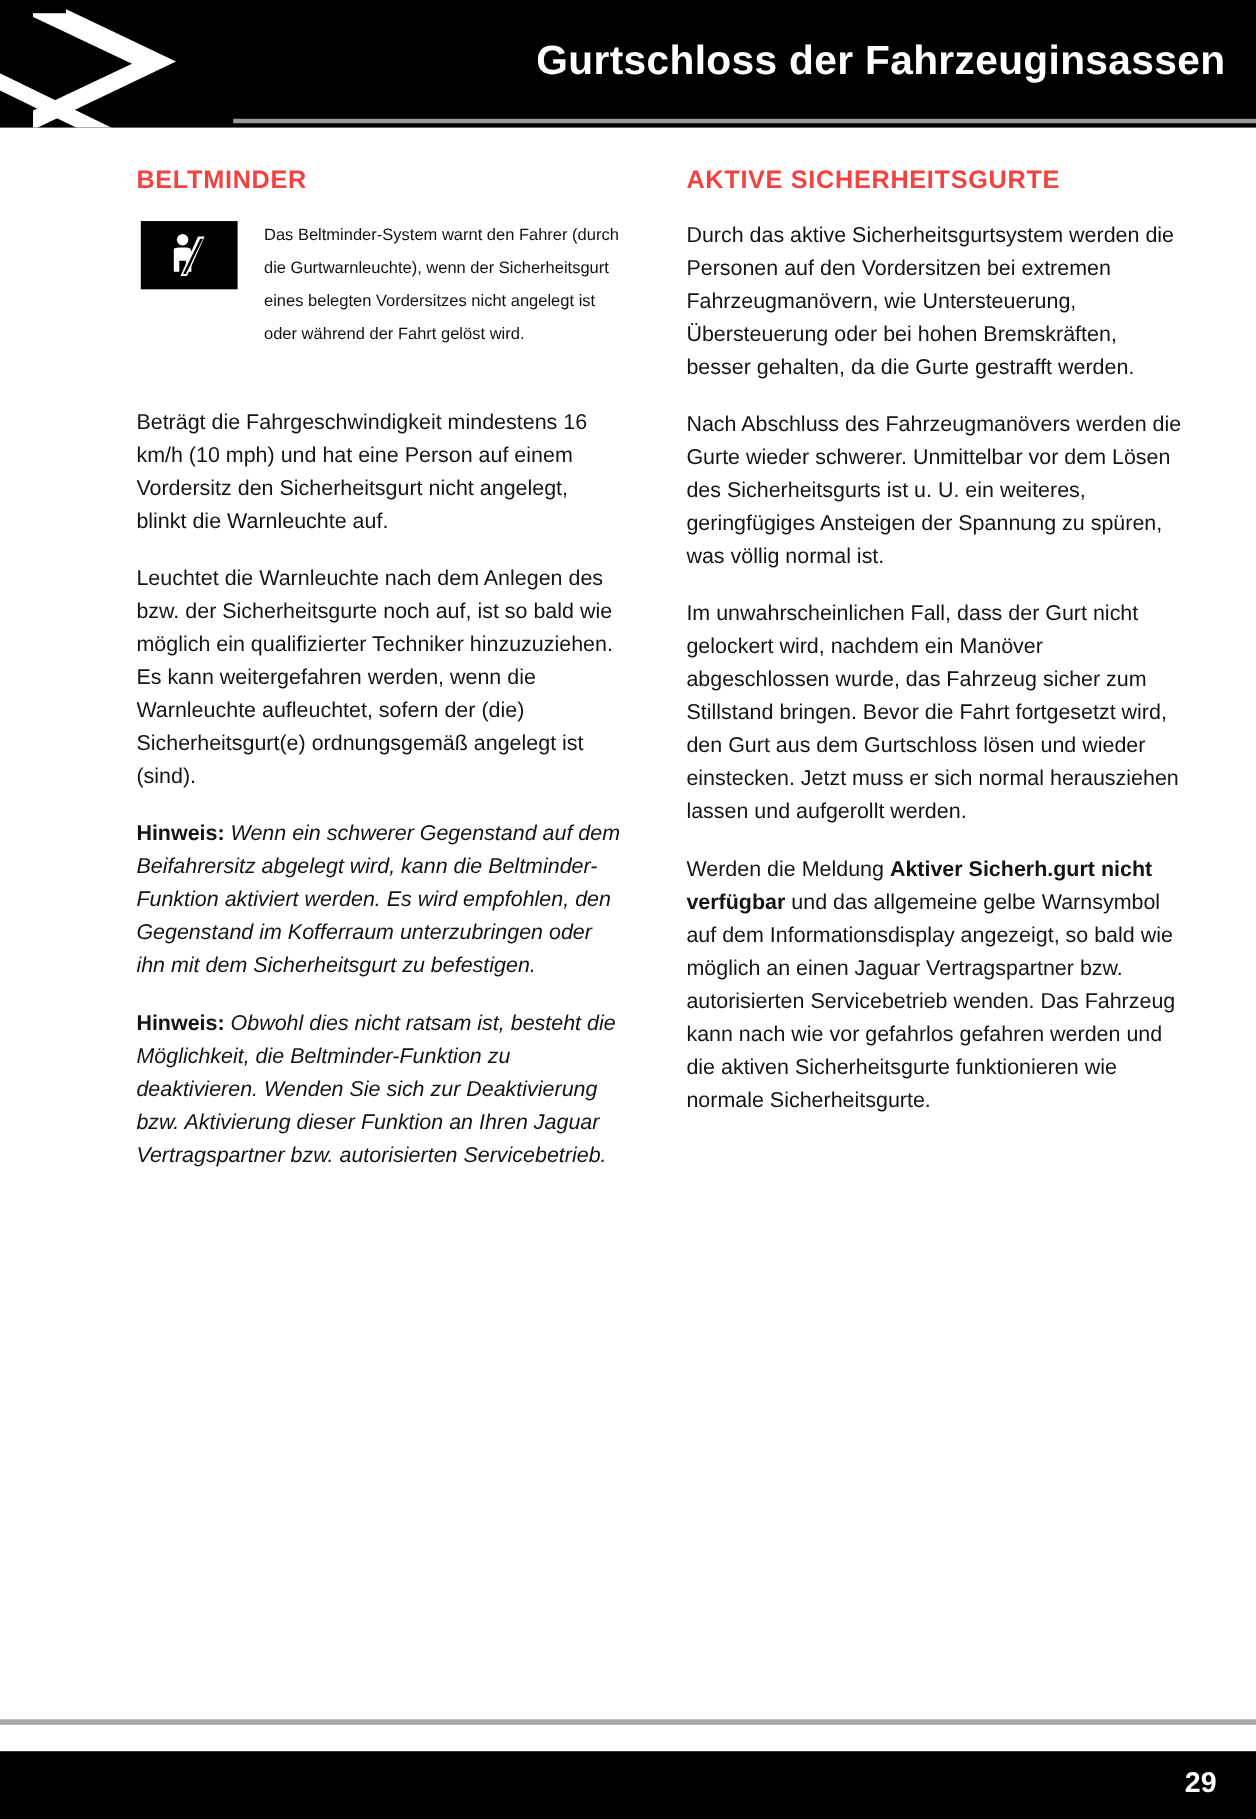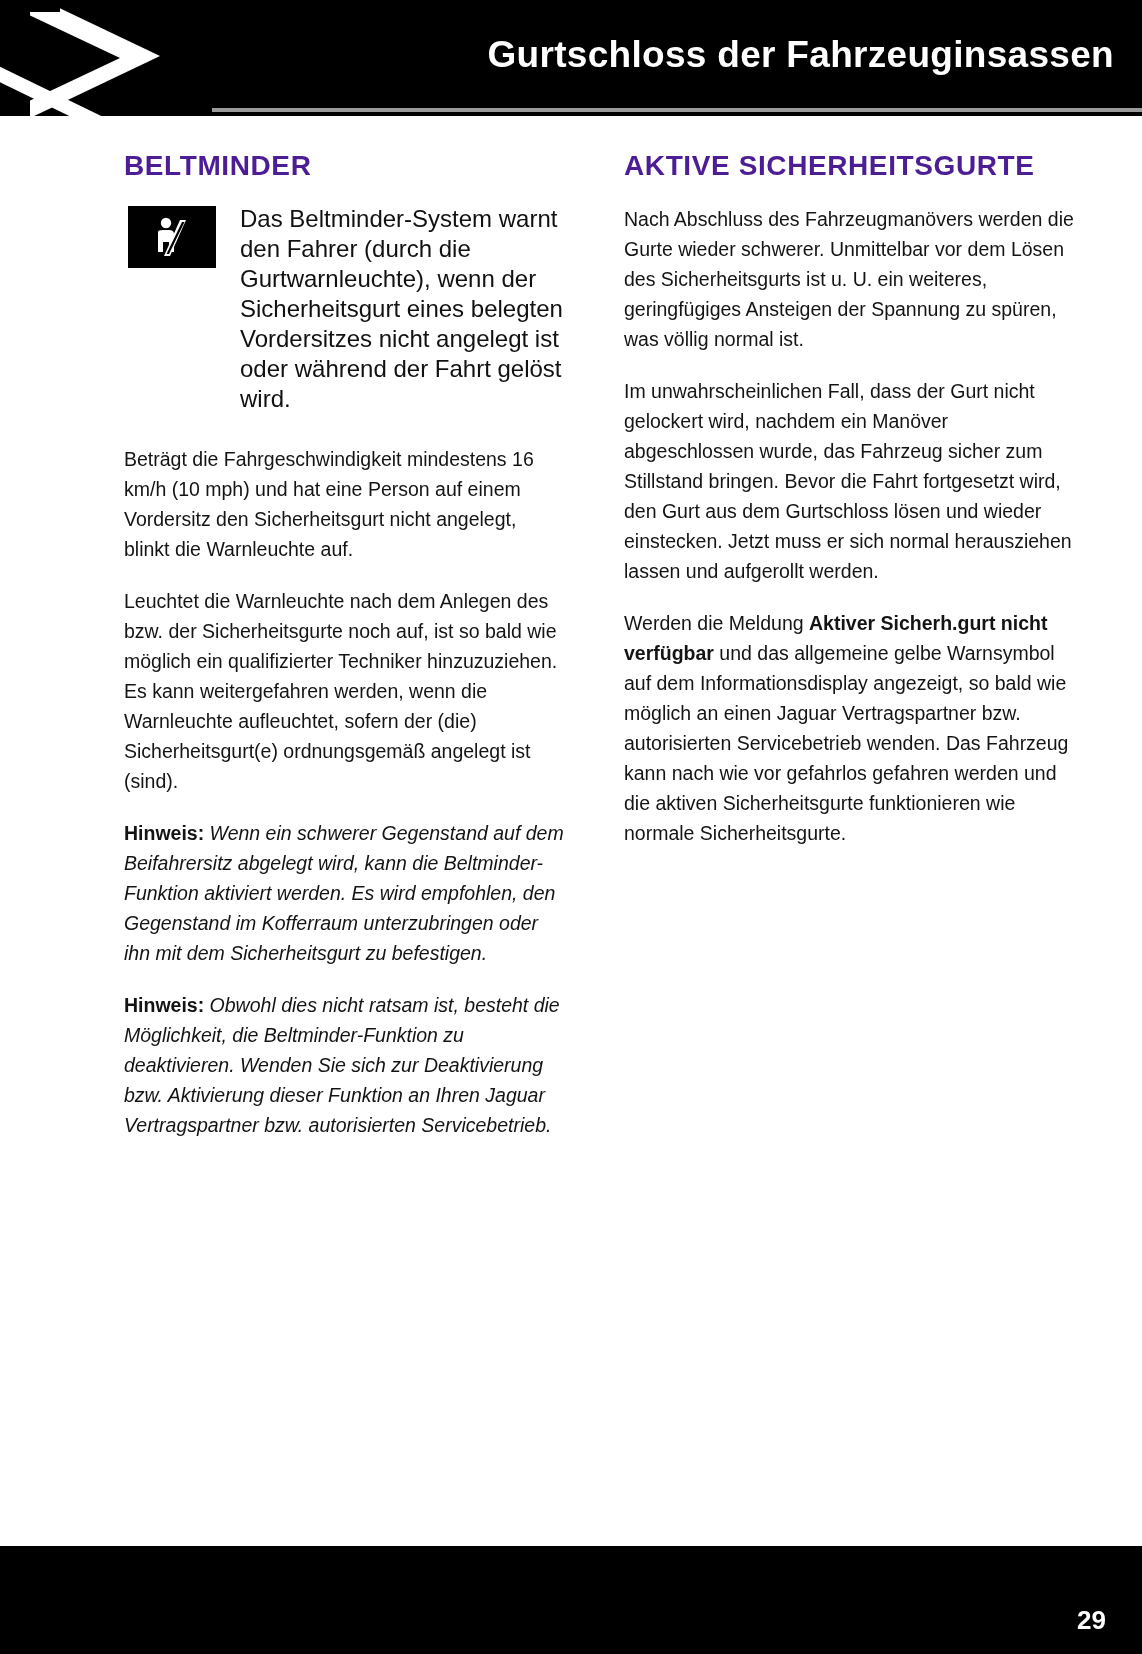--- a/index.html
+++ b/index.html
@@ -91,24 +91,24 @@
   }
   .col {
     position: absolute;
     top: 0;
   }
   .col-left  { left: 124px; width: 442px; }
   .col-right { left: 624px; width: 452px; }
 
   h2.section-title {
     margin: 0 0 22px 0;
-    font-size: 28px;
+    font-size: 23px;
     font-weight: bold;
     letter-spacing: 0.6px;
-    color: #4c1d95;
+    color: #ef4444;
   }
 
   p.body {
     margin: 0 0 22px 0;
     font-size: 19.5px;
     line-height: 30px;
     color: #141414;
   }
   p.body:last-child { margin-bottom: 0; }
 
@@ -134,21 +134,21 @@
     height: 62px;
     background: #000000;
     display: flex;
     align-items: center;
     justify-content: center;
   }
   .belt-icon svg { display: block; }
   .icon-para p {
     margin: 0;
     padding-left: 116px;
-    font-size: 24px;
+    font-size: 15px;
     line-height: 30px;
   }
 
   
   .warning-block {
     position: relative;
     margin: 0 0 22px 0;
     min-height: 92px;
   }
   .warn-icon {
@@ -166,21 +166,21 @@
     font-weight: bold;
     letter-spacing: 0.1px;
   }
 
   
   .page-footer {
     position: absolute;
     left: 0;
     bottom: 0;
     width: 1142px;
-    height: 108px;
+    height: 62px;
     background: #000000;
   }
   .footer-rule {
     position: absolute;
     left: 0;
     bottom: 86px;
     width: 1142px;
     height: 5px;
     background: #a8a8a8;
   }
@@ -228,20 +228,21 @@
     <p class="body">Leuchtet die Warnleuchte nach dem Anlegen des bzw. der Sicherheitsgurte noch auf, ist so bald wie möglich ein qualifizierter Techniker hinzuzuziehen. Es kann weitergefahren werden, wenn die Warnleuchte aufleuchtet, sofern der (die) Sicherheitsgurt(e) ordnungsgemäß angelegt ist (sind).</p>
 
     <p class="body note"><b>Hinweis:</b><span> Wenn ein schwerer Gegenstand auf dem Beifahrersitz abgelegt wird, kann die Beltminder-Funktion aktiviert werden. Es wird empfohlen, den Gegenstand im Kofferraum unterzubringen oder ihn mit dem Sicherheitsgurt zu befestigen.</span></p>
 
     <p class="body note"><b>Hinweis:</b><span> Obwohl dies nicht ratsam ist, besteht die Möglichkeit, die Beltminder-Funktion zu deaktivieren. Wenden Sie sich zur Deaktivierung bzw. Aktivierung dieser Funktion an Ihren Jaguar Vertragspartner bzw. autorisierten Servicebetrieb.</span></p>
   </div>
 
   <div class="col col-right">
     <h2 class="section-title">AKTIVE SICHERHEITSGURTE</h2>
 
+    <p class="body">Durch das aktive Sicherheitsgurtsystem werden die Personen auf den Vordersitzen bei extremen Fahrzeugmanövern, wie Untersteuerung, Übersteuerung oder bei hohen Bremskräften, besser gehalten, da die Gurte gestrafft werden.</p>
     <p class="body">Nach Abschluss des Fahrzeugmanövers werden die Gurte wieder schwerer. Unmittelbar vor dem Lösen des Sicherheitsgurts ist u. U. ein weiteres, geringfügiges Ansteigen der Spannung zu spüren, was völlig normal ist.</p>
     <p class="body">Im unwahrscheinlichen Fall, dass der Gurt nicht gelockert wird, nachdem ein Manöver abgeschlossen wurde, das Fahrzeug sicher zum Stillstand bringen. Bevor die Fahrt fortgesetzt wird, den Gurt aus dem Gurtschloss lösen und wieder einstecken. Jetzt muss er sich normal herausziehen lassen und aufgerollt werden.</p>
 
 
     <p class="body"><span>Werden die Meldung </span><b>Aktiver Sicherh.gurt nicht verfügbar</b><span> und das allgemeine gelbe Warnsymbol auf dem Informationsdisplay angezeigt, so bald wie möglich an einen Jaguar Vertragspartner bzw. autorisierten Servicebetrieb wenden. Das Fahrzeug kann nach wie vor gefahrlos gefahren werden und die aktiven Sicherheitsgurte funktionieren wie normale Sicherheitsgurte.</span></p>
   </div>
 
 </div>
 
 <div class="footer-rule"></div>

